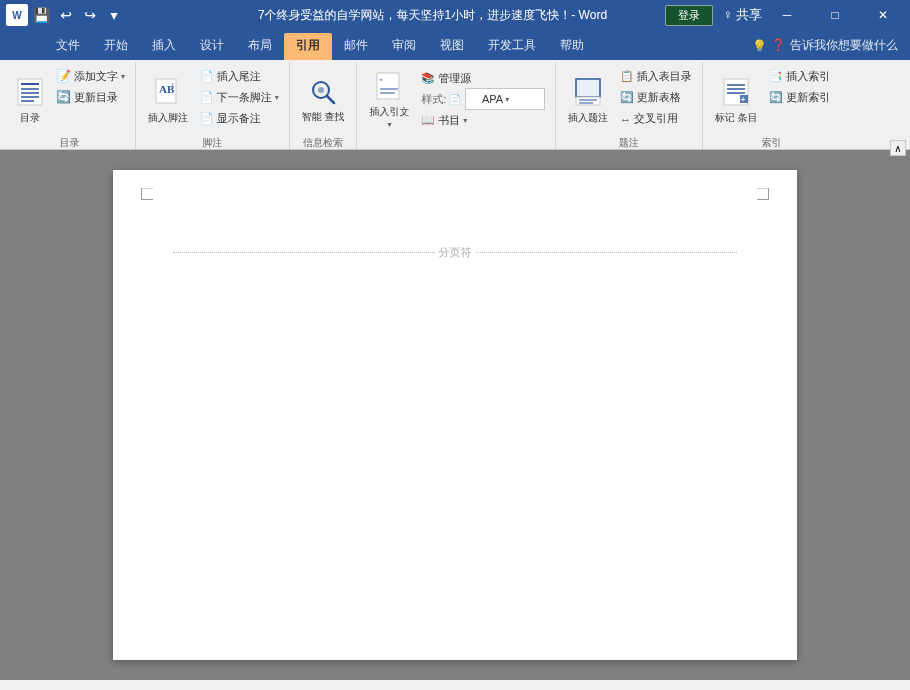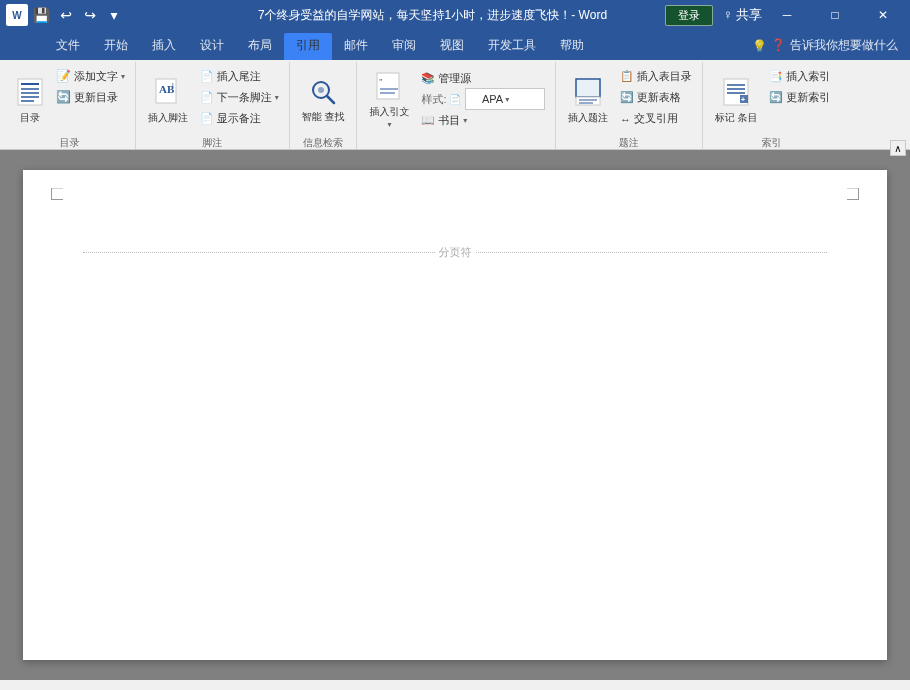--- a/index.html
+++ b/index.html
@@ -80,23 +80,23 @@
     .ribbon-tab {
       padding: 4px 12px 6px;
       font-size: 12px;
       color: rgba(255,255,255,0.85);
       cursor: pointer;
       border-radius: 2px 2px 0 0;
       position: relative;
       top: 0;
     }
     .ribbon-tab.active {
-      background: #3b82f6;
+      background: #fdba74;
       color: #333;
-      font-weight: normal;
+      font-weight: bold;
     }
 
     
     .ribbon {
       background: #f0f0f0;
       border-bottom: 1px solid #c8c8c8;
       height: 90px;
       display: flex;
       align-items: stretch;
       padding: 2px 4px 0;
@@ -160,21 +160,21 @@
       flex: 1;
       display: flex;
       justify-content: center;
       padding: 20px;
       overflow: auto;
       height: calc(690px - 160px);
       position: relative;
     }
     .page {
       background: white;
-      width: 864px;
+      width: 684px;
       min-height: 480px;
       box-shadow: 0 2px 8px rgba(0,0,0,0.3);
       position: relative;
       padding: 40px 60px;
     }
     .corner-mark {
       width: 12px; height: 12px;
       position: relative;
     }
     .corner-mark.tl::before {

